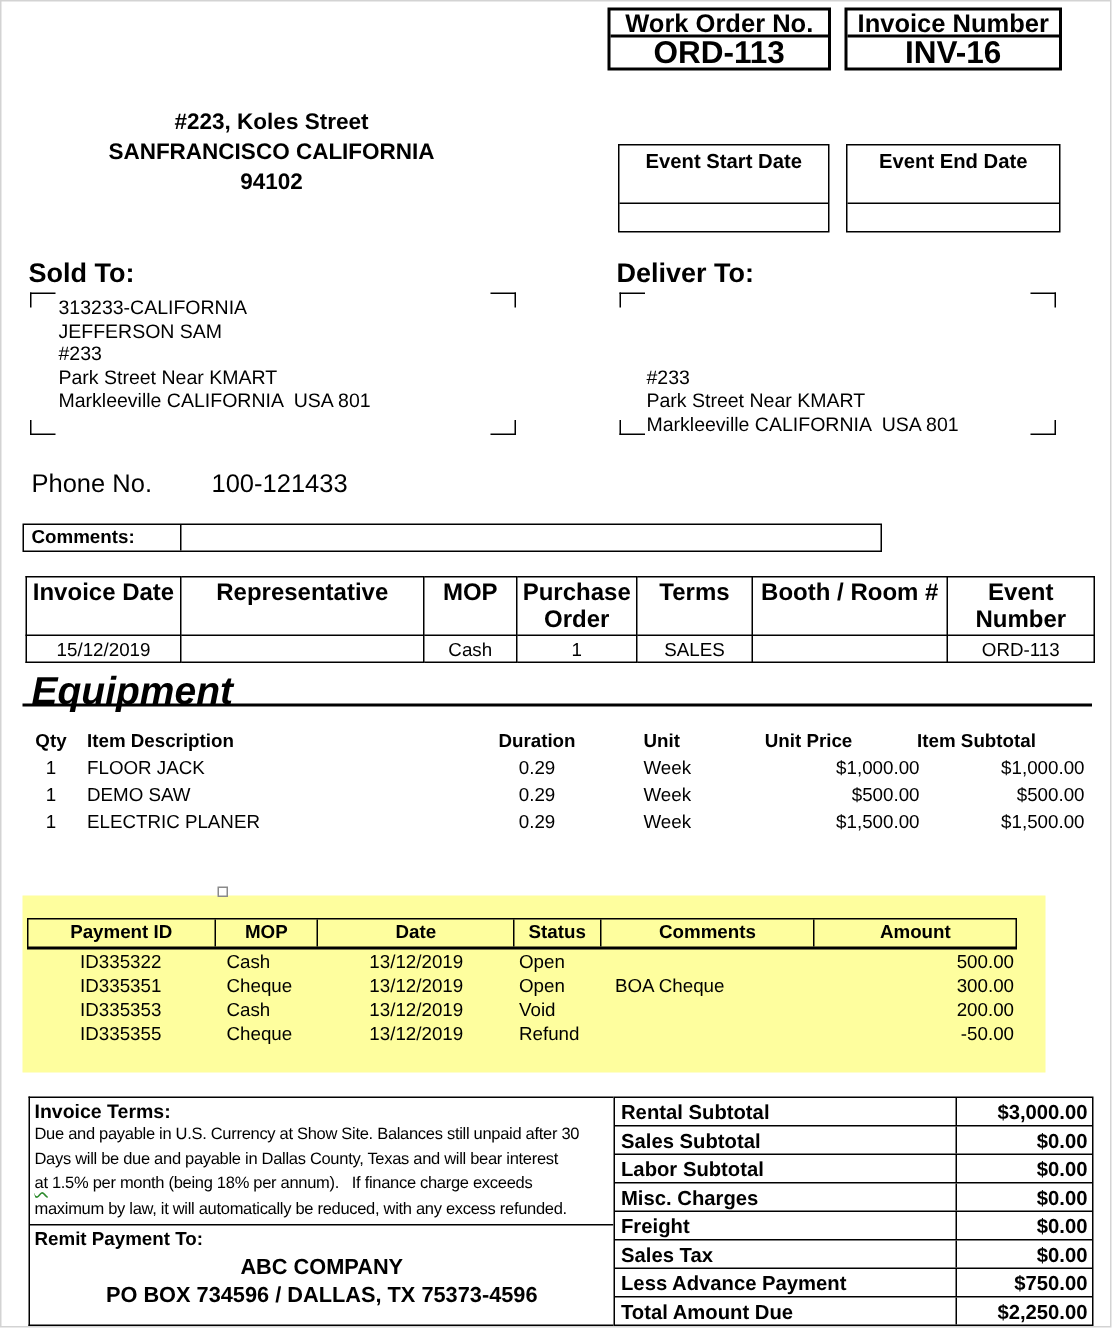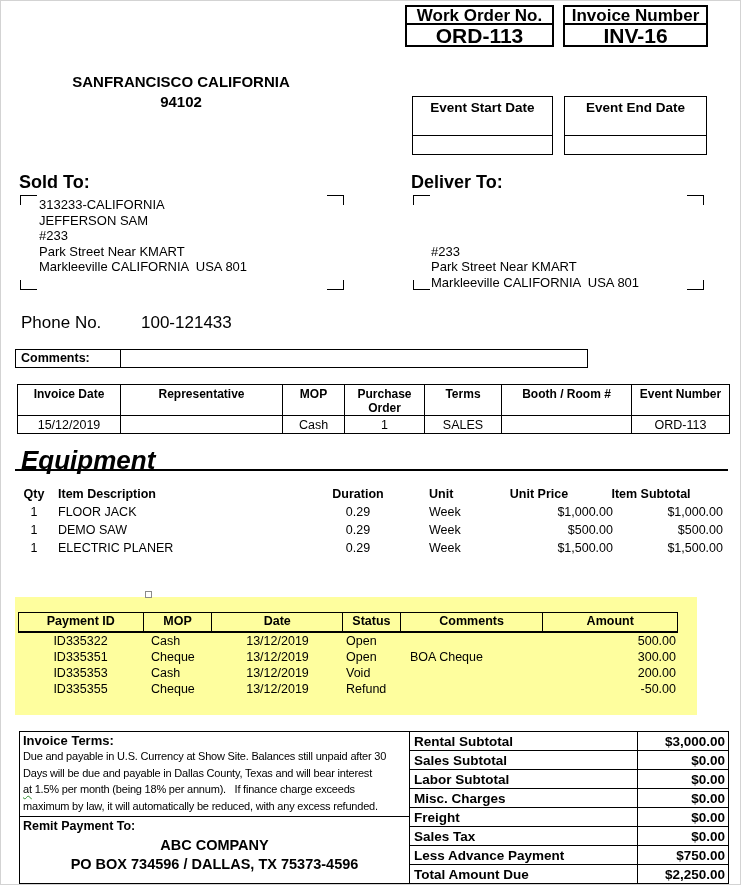--- a/index.html
+++ b/index.html
@@ -34,21 +34,21 @@
   .phone { font-size: 17px; }
 
   .comments-box { position: absolute; left: 14px; top: 348px; width: 573px; height: 19px;
                   border: 1px solid #000; display: flex; }
   .comments-box .clbl { width: 105px; border-right: 1px solid #000; font-weight: bold;
                         font-size: 12.5px; line-height: 17px; padding-left: 5px; }
   .comments-box .cval { flex: 1; font-size: 12.5px; line-height: 17px; padding-left: 4px; }
 
   table.info { position: absolute; left: 16px; top: 383px; width: 712px;
                border-collapse: collapse; table-layout: fixed; }
-  table.info td { border: 1px solid #000; text-align: center; font-size: 12px; overflow: hidden; }
+  table.info td { border: 1px solid #000; text-align: center; font-size: 16px; overflow: hidden; }
   table.info tr.h td { font-weight: bold; vertical-align: top; height: 29px; padding-top: 2px; }
   table.info tr.d td { height: 18px; font-size: 12.5px; }
 
   .eq-title { position: absolute; left: 20px; top: 444px; font-weight: bold;
               font-style: italic; font-size: 26px; }
   .eq-rule { position: absolute; left: 14px; top: 468px; width: 713px; border-top: 2px solid #000; }
   .eq-table { position: absolute; left: 0; top: 484px; width: 741px; font-size: 12.5px; }
   .eq-row { position: relative; height: 18px; }
   .eq-row span { position: absolute; line-height: 18px; white-space: pre; }
   .eq-qty   { left: 20px; width: 26px; text-align: center; }
@@ -106,20 +106,21 @@
   <div class="hdr-box" style="left:404px;top:4px;width:149px;height:42px;">
     <div class="lbl">Work Order No.</div>
     <div class="val">ORD-113</div>
   </div>
   <div class="hdr-box" style="left:562px;top:4px;width:145px;height:42px;">
     <div class="lbl">Invoice Number</div>
     <div class="val">INV-16</div>
   </div>
 
   <div class="company">
+    <div>#223, Koles Street</div>
     <div>SANFRANCISCO CALIFORNIA</div>
     <div>94102</div>
   </div>
 
   <div class="event-box" style="left:563px;top:95px;width:143px;height:59px;">
     <div class="elbl">Event End Date</div>
     <div class="ediv"></div>
   </div>
   <div class="event-box" style="left:411px;top:95px;width:141px;height:59px;">
     <div class="elbl">Event Start Date</div>

